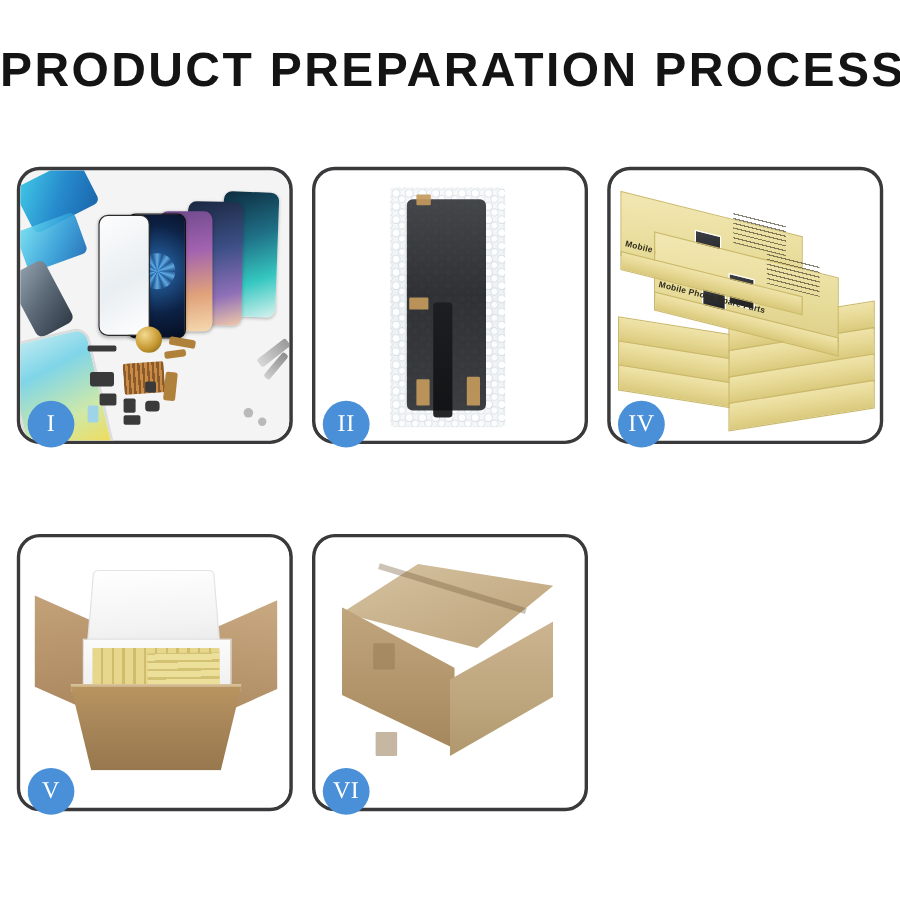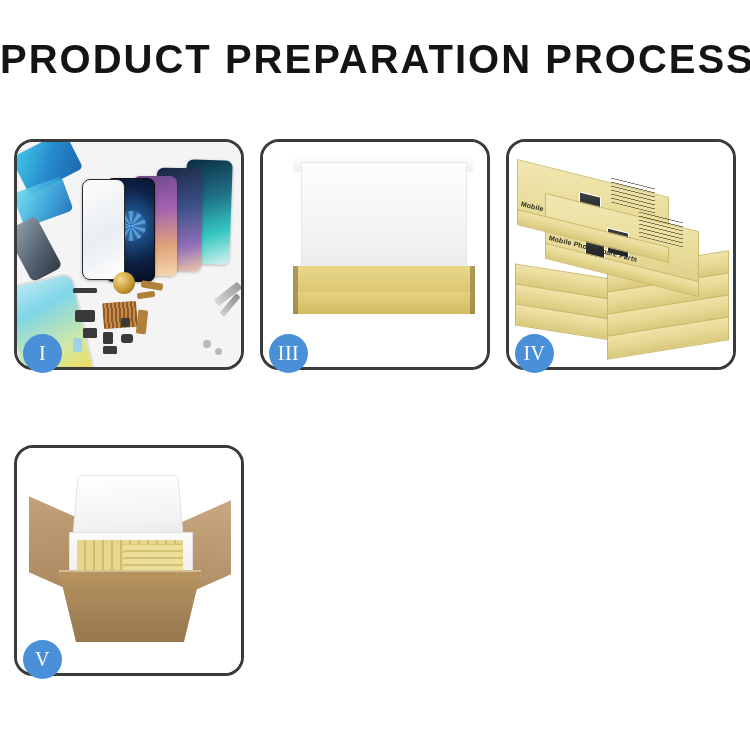--- a/index.html
+++ b/index.html
@@ -401,33 +401,34 @@
       <div class="flex-strip" style="top:150px;left:120px;width:18px;height:6px;transform:rotate(-8deg);"></div>
       <div class="flex-strip" style="top:168px;left:120px;width:10px;height:24px;transform:rotate(6deg);"></div>
       <div class="tool"></div>
       <div class="tool2"></div>
       <div class="comp" style="top:198px;left:186px;width:8px;height:8px;border-radius:50%;background:#b9b9b9;"></div>
       <div class="comp" style="top:206px;left:198px;width:7px;height:7px;border-radius:50%;background:#b9b9b9;"></div>
     </div>
     <div class="badge">I</div>
   </div>
 
-
   <div class="panel">
-    <div class="panel-inner p3">
-      <div class="box3-foam-lip"></div>
-      <div class="box3-foam"></div>
-      <div class="box3-contents"></div>
-      <div class="box3-body"></div>
-      <div class="box3-front"></div>
-      <div class="box3-edge-l"></div>
-      <div class="box3-edge-r"></div>
+    <div class="panel-inner p2">
+      <div class="bubble-bag">
+        <div class="bag-inner"></div>
+        <div class="bag-flex"></div>
+        <div class="tape" style="top:6px;left:22px;width:12px;height:9px;"></div>
+        <div class="tape" style="top:92px;left:16px;width:16px;height:10px;"></div>
+        <div class="tape" style="top:160px;left:22px;width:11px;height:22px;"></div>
+        <div class="tape" style="top:158px;left:64px;width:11px;height:24px;"></div>
+      </div>
     </div>
-    <div class="badge">III</div>
+    <div class="badge">II</div>
   </div>
+
 
   <div class="panel">
     <div class="panel-inner p4">
       <div class="stack">
 
         <div class="sbox" style="top:108px;left:0px;width:106px;height:20px;transform:skewY(9deg);"></div>
         <div class="sbox" style="top:128px;left:0px;width:106px;height:20px;transform:skewY(9deg);"></div>
         <div class="sbox" style="top:148px;left:0px;width:106px;height:20px;transform:skewY(9deg);"></div>
 
         <div class="sbox" style="top:96px;left:92px;width:120px;height:22px;transform:skewY(-9deg);"></div>
@@ -461,14 +462,25 @@
       <div class="v-foam-lid"></div>
       <div class="v-foam-box"></div>
       <div class="v-parts"></div>
       <div class="v-parts2"></div>
       <div class="v-rim"></div>
       <div class="v-body"></div>
     </div>
     <div class="badge">V</div>
   </div>
 
+  <div class="panel">
+    <div class="panel-inner p6">
+      <div class="c-top"></div>
+      <div class="c-seam"></div>
+      <div class="c-left"></div>
+      <div class="c-right"></div>
+      <div class="c-tape" style="top:88px;left:48px;width:18px;height:22px;"></div>
+      <div class="c-tape" style="top:162px;left:50px;width:18px;height:20px;"></div>
+    </div>
+    <div class="badge">VI</div>
+  </div>
 
 </div>
 
 </body></html>

